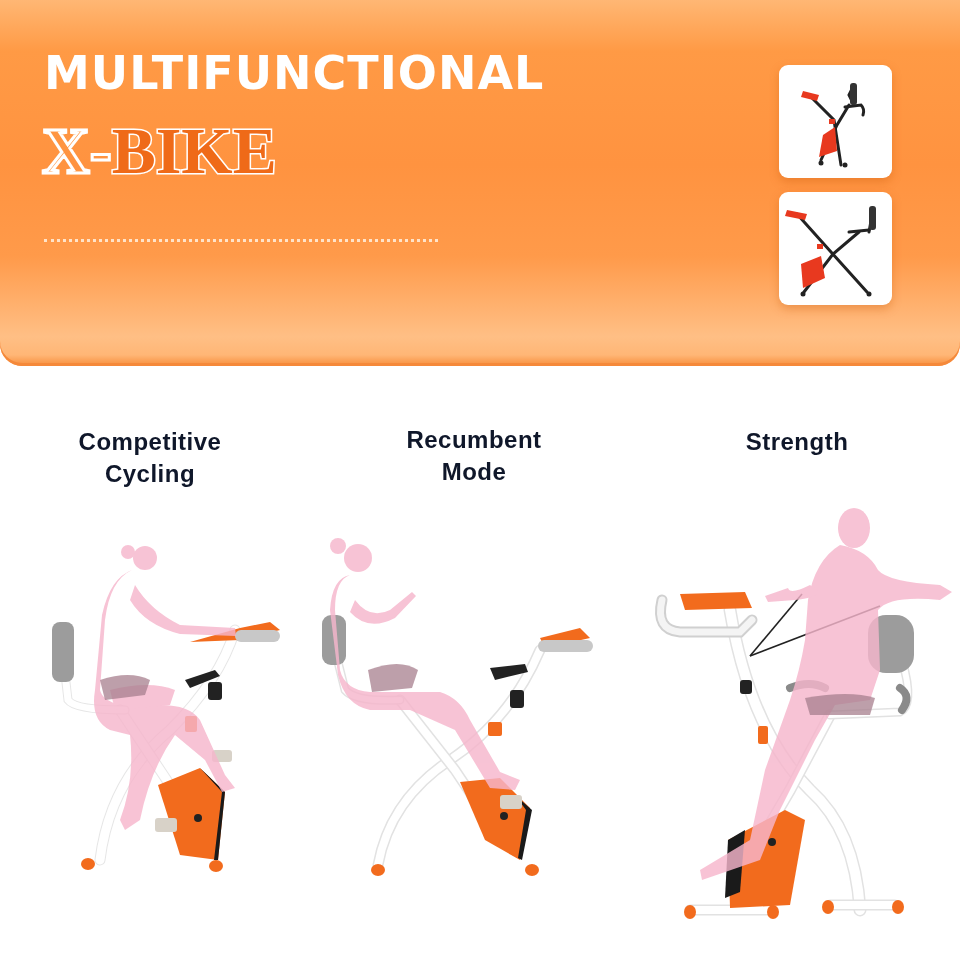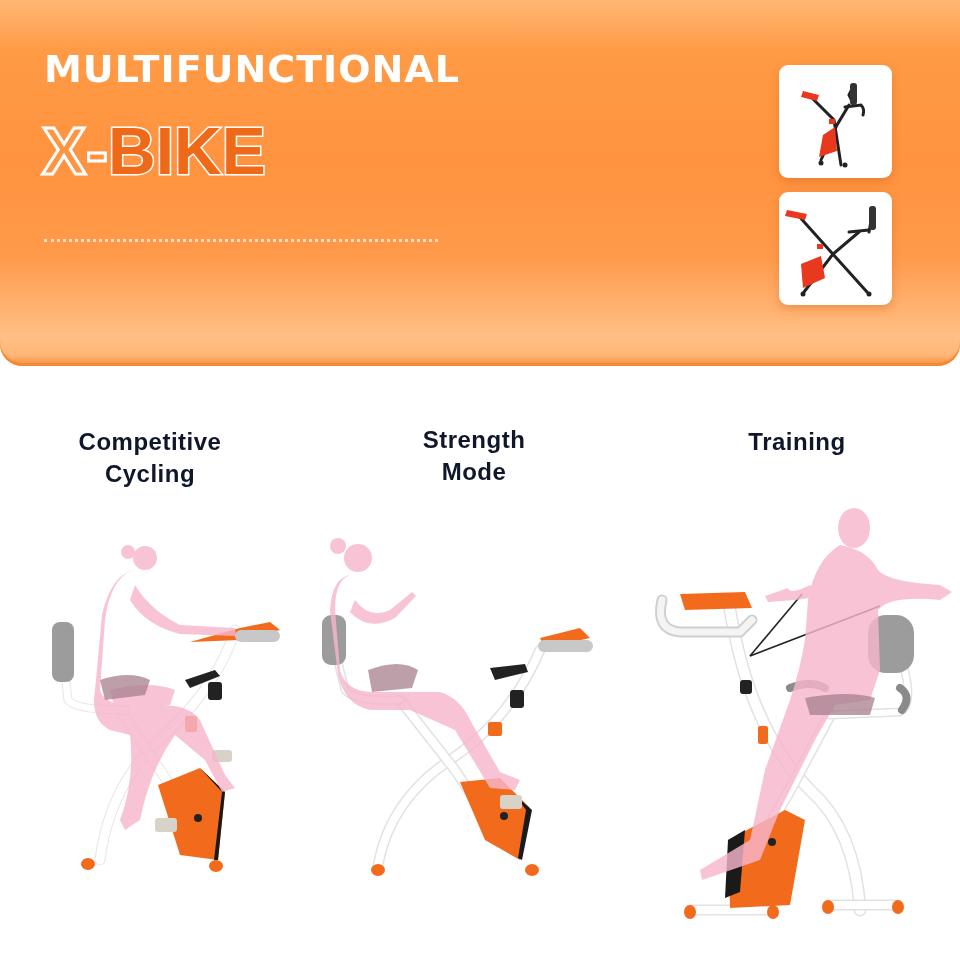--- a/index.html
+++ b/index.html
@@ -7,27 +7,27 @@
   body { position: relative; font-family: "DejaVu Sans", "Liberation Sans", sans-serif; }
 
   .banner {
     position: absolute; left: 0; top: 0; width: 960px; height: 366px;
     border-radius: 0 0 22px 22px;
     background: linear-gradient(180deg, #ffb774 0%, #ff9a45 14%, #ff9340 45%, #ff9a4a 70%, #ffbf85 92%, #ffb676 97%, #f78d3a 100%);
     box-shadow: inset 0 -3px 0 #f5893a;
   }
   .title-1 {
     position: absolute; left: 44px; top: 50px;
-    color: #ffffff; font-weight: bold; font-size: 38px; letter-spacing: 1px;
+    color: #ffffff; font-weight: bold; font-size: 46px; letter-spacing: 1px;
     font-family: "DejaVu Sans", sans-serif; line-height: 1;
   }
   .title-2 {
     position: absolute; left: 42px; top: 118px;
     font-weight: bold; font-size: 66px; line-height: 1; letter-spacing: 0px;
-    font-family: Liberation Sans, sans-serif;
+    font-family: Liberation Serif, serif;
   }
   .title-2 .x { color: transparent; -webkit-text-stroke: 3px #ffffff; }
   .title-2 .rest { color: #ef6a18; -webkit-text-stroke: 3px #ffffff; paint-order: stroke fill; }
   .dotted {
     position: absolute; left: 44px; top: 239px; width: 394px; height: 0;
     border-top: 3px dotted #ffe3c8;
   }
   .thumb {
     position: absolute; left: 779px; width: 113px; height: 113px;
     background: #ffffff; border-radius: 9px;
@@ -86,25 +86,25 @@
         <circle cx="90" cy="102" r="2.5" fill="#222"></circle>
     </svg>
   </div>
 </div>
 
 <div class="mode-label" style="left:20px; top:426px;">
   <div>Competitive</div>
   <div>Cycling</div>
 </div>
 <div class="mode-label" style="left:344px; top:424px;">
+  <div>Recumbent</div>
+  <div>Mode</div>
+</div>
+<div class="mode-label" style="left:667px; top:426px;">
   <div>Strength</div>
-  <div>Mode</div>
-</div>
-<div class="mode-label" style="left:667px; top:426px;">
-  <div>Training</div>
 </div>
 
 <div class="illus" style="left:40px; top:530px; width:260px; height:360px;">
   <svg viewBox="0 0 260 360">
 
     <g stroke="#ffffff" stroke-width="9" fill="none" stroke-linecap="round">
       <path d="M60 330 Q70 250 130 200 Q180 150 195 100" stroke="#e6e6e6" stroke-width="11"></path>
       <path d="M60 330 Q70 250 130 200 Q180 150 195 100"></path>
       <path d="M80 180 L120 240 L160 300" stroke="#e6e6e6" stroke-width="11"></path>
       <path d="M80 180 L120 240 L160 300"></path>

